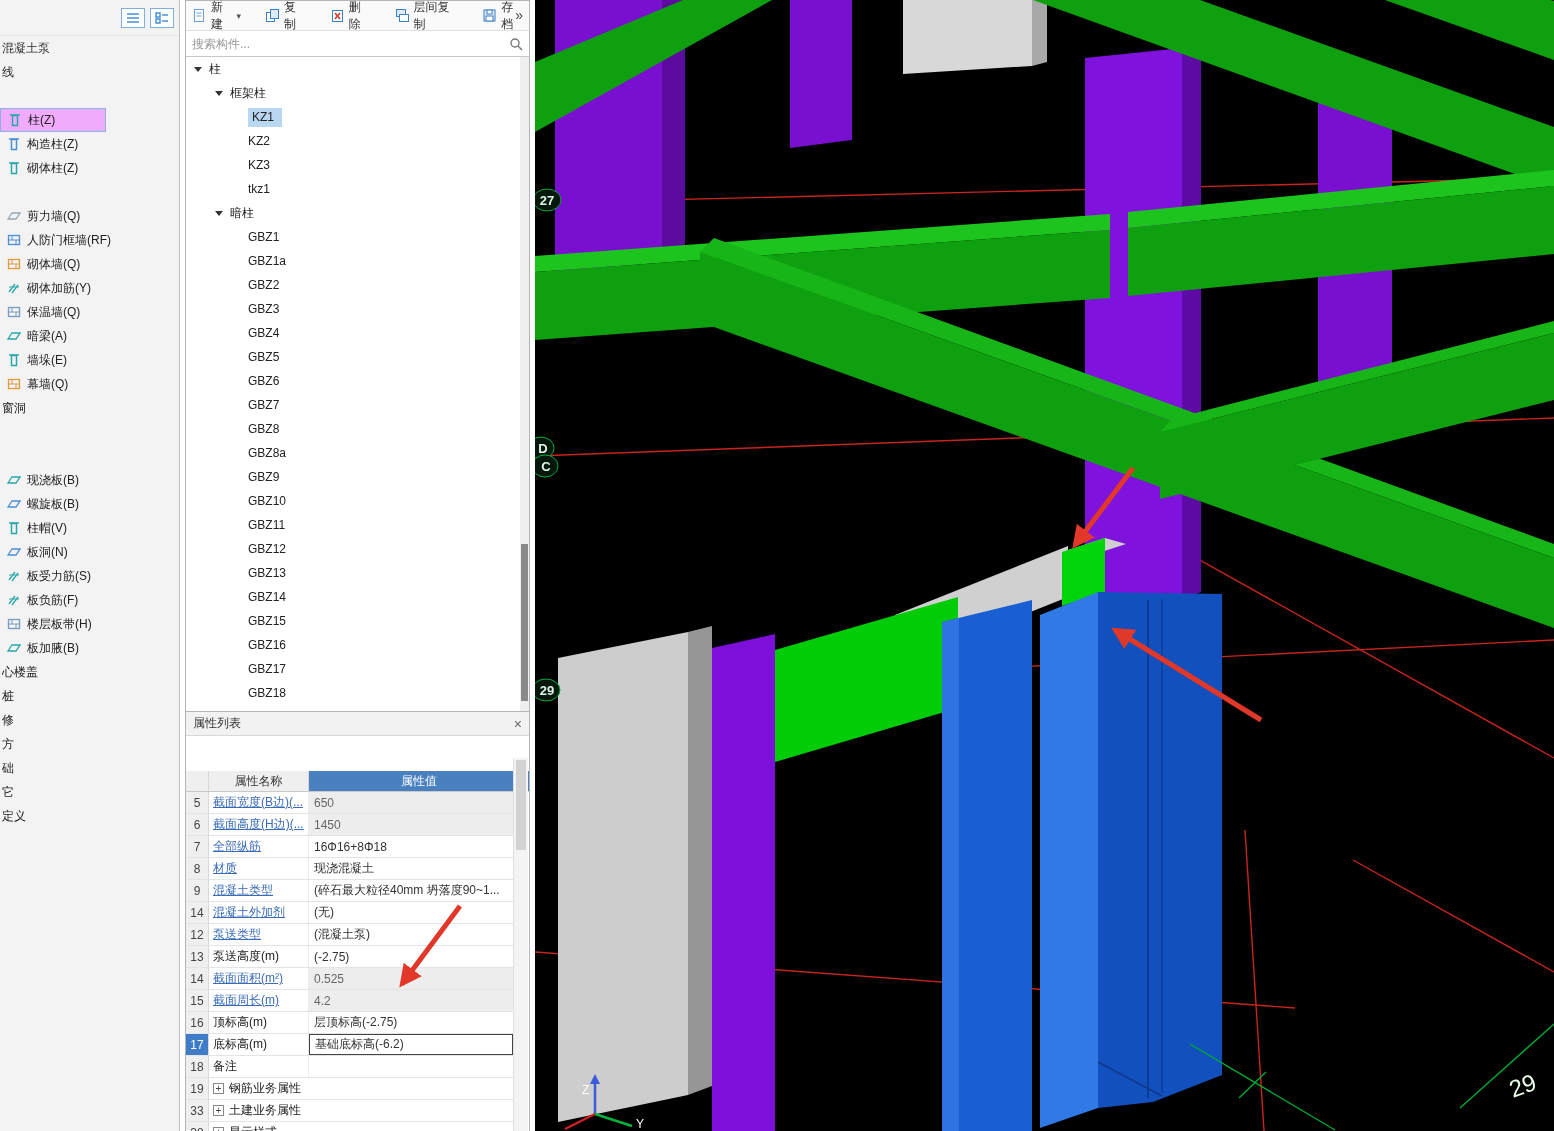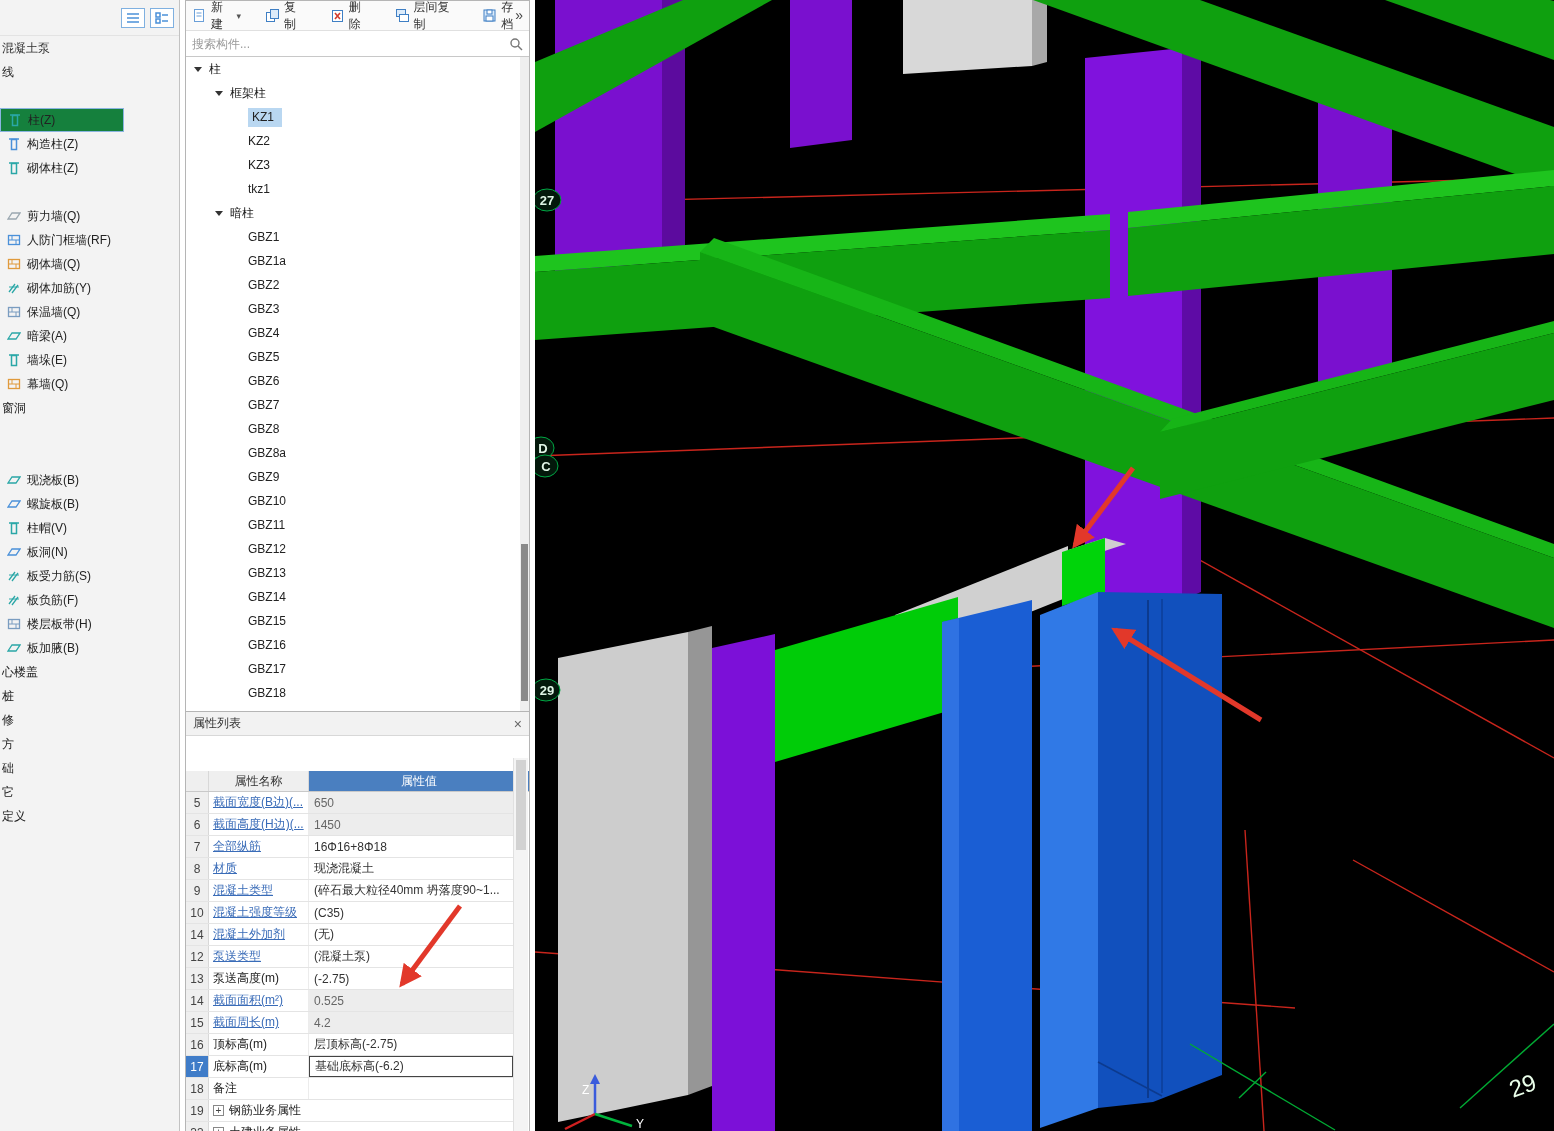--- a/index.html
+++ b/index.html
@@ -9,21 +9,21 @@
   
   .sidebar { position:absolute; left:0; top:0; width:180px; height:1131px;
     background:#f3f3f3; border-right:1px solid #c2c2c2; }
   .sidebar-top { height:36px; position:relative; border-bottom:1px solid #e3e3e3; }
   .view-btns { position:absolute; right:5px; top:8px; display:flex; gap:5px; }
   .view-btn { width:24px; height:20px; background:#fff; border:1px solid #7fb0e0;
     display:flex; align-items:center; justify-content:center; }
   .sidebar-header { height:24px; line-height:24px; padding-left:2px; color:#333; }
   .side-item { height:24px; display:flex; align-items:center; gap:6px; padding-left:7px; }
   .side-item.group { padding-left:2px; }
-  .side-item.sel { background:#15803d; border:1px solid #8ab4e0; width:124px; }
+  .side-item.sel { background:#f0abfc; border:1px solid #8ab4e0; width:106px; }
   .side-item .ico { width:14px; height:14px; display:inline-flex; flex:0 0 14px; }
   .slab-l { white-space:nowrap; }
 
   
   .panel { position:absolute; left:185px; top:0; width:345px; height:1131px;
     background:#fff; border:1px solid #b5b5b5; }
   .toolbar { height:30px; display:flex; align-items:center; gap:14px; padding:0 6px;
     background:#fafafa; border-bottom:1px solid #e0e0e0; position:relative; }
   .tb-item { display:flex; align-items:center; gap:4px; color:#333; cursor:default; }
   .tb-item .ico { display:inline-flex; }
@@ -503,27 +503,20 @@
           <div class="pval">现浇混凝土</div>
         </div>
         <div class="prow">
           <div class="pnum">9</div>
           <div class="pname link">
             <span>混凝土类型</span>
           </div>
           <div class="pval">(碎石最大粒径40mm 坍落度90~1...</div>
         </div>
         <div class="prow">
-          <div class="pnum">10</div>
-          <div class="pname link">
-            <span>混凝土强度等级</span>
-          </div>
-          <div class="pval">(C35)</div>
-        </div>
-        <div class="prow">
           <div class="pnum">14</div>
           <div class="pname link">
             <span>混凝土外加剂</span>
           </div>
           <div class="pval">(无)</div>
         </div>
         <div class="prow">
           <div class="pnum">12</div>
           <div class="pname link">
             <span>泵送类型</span>

